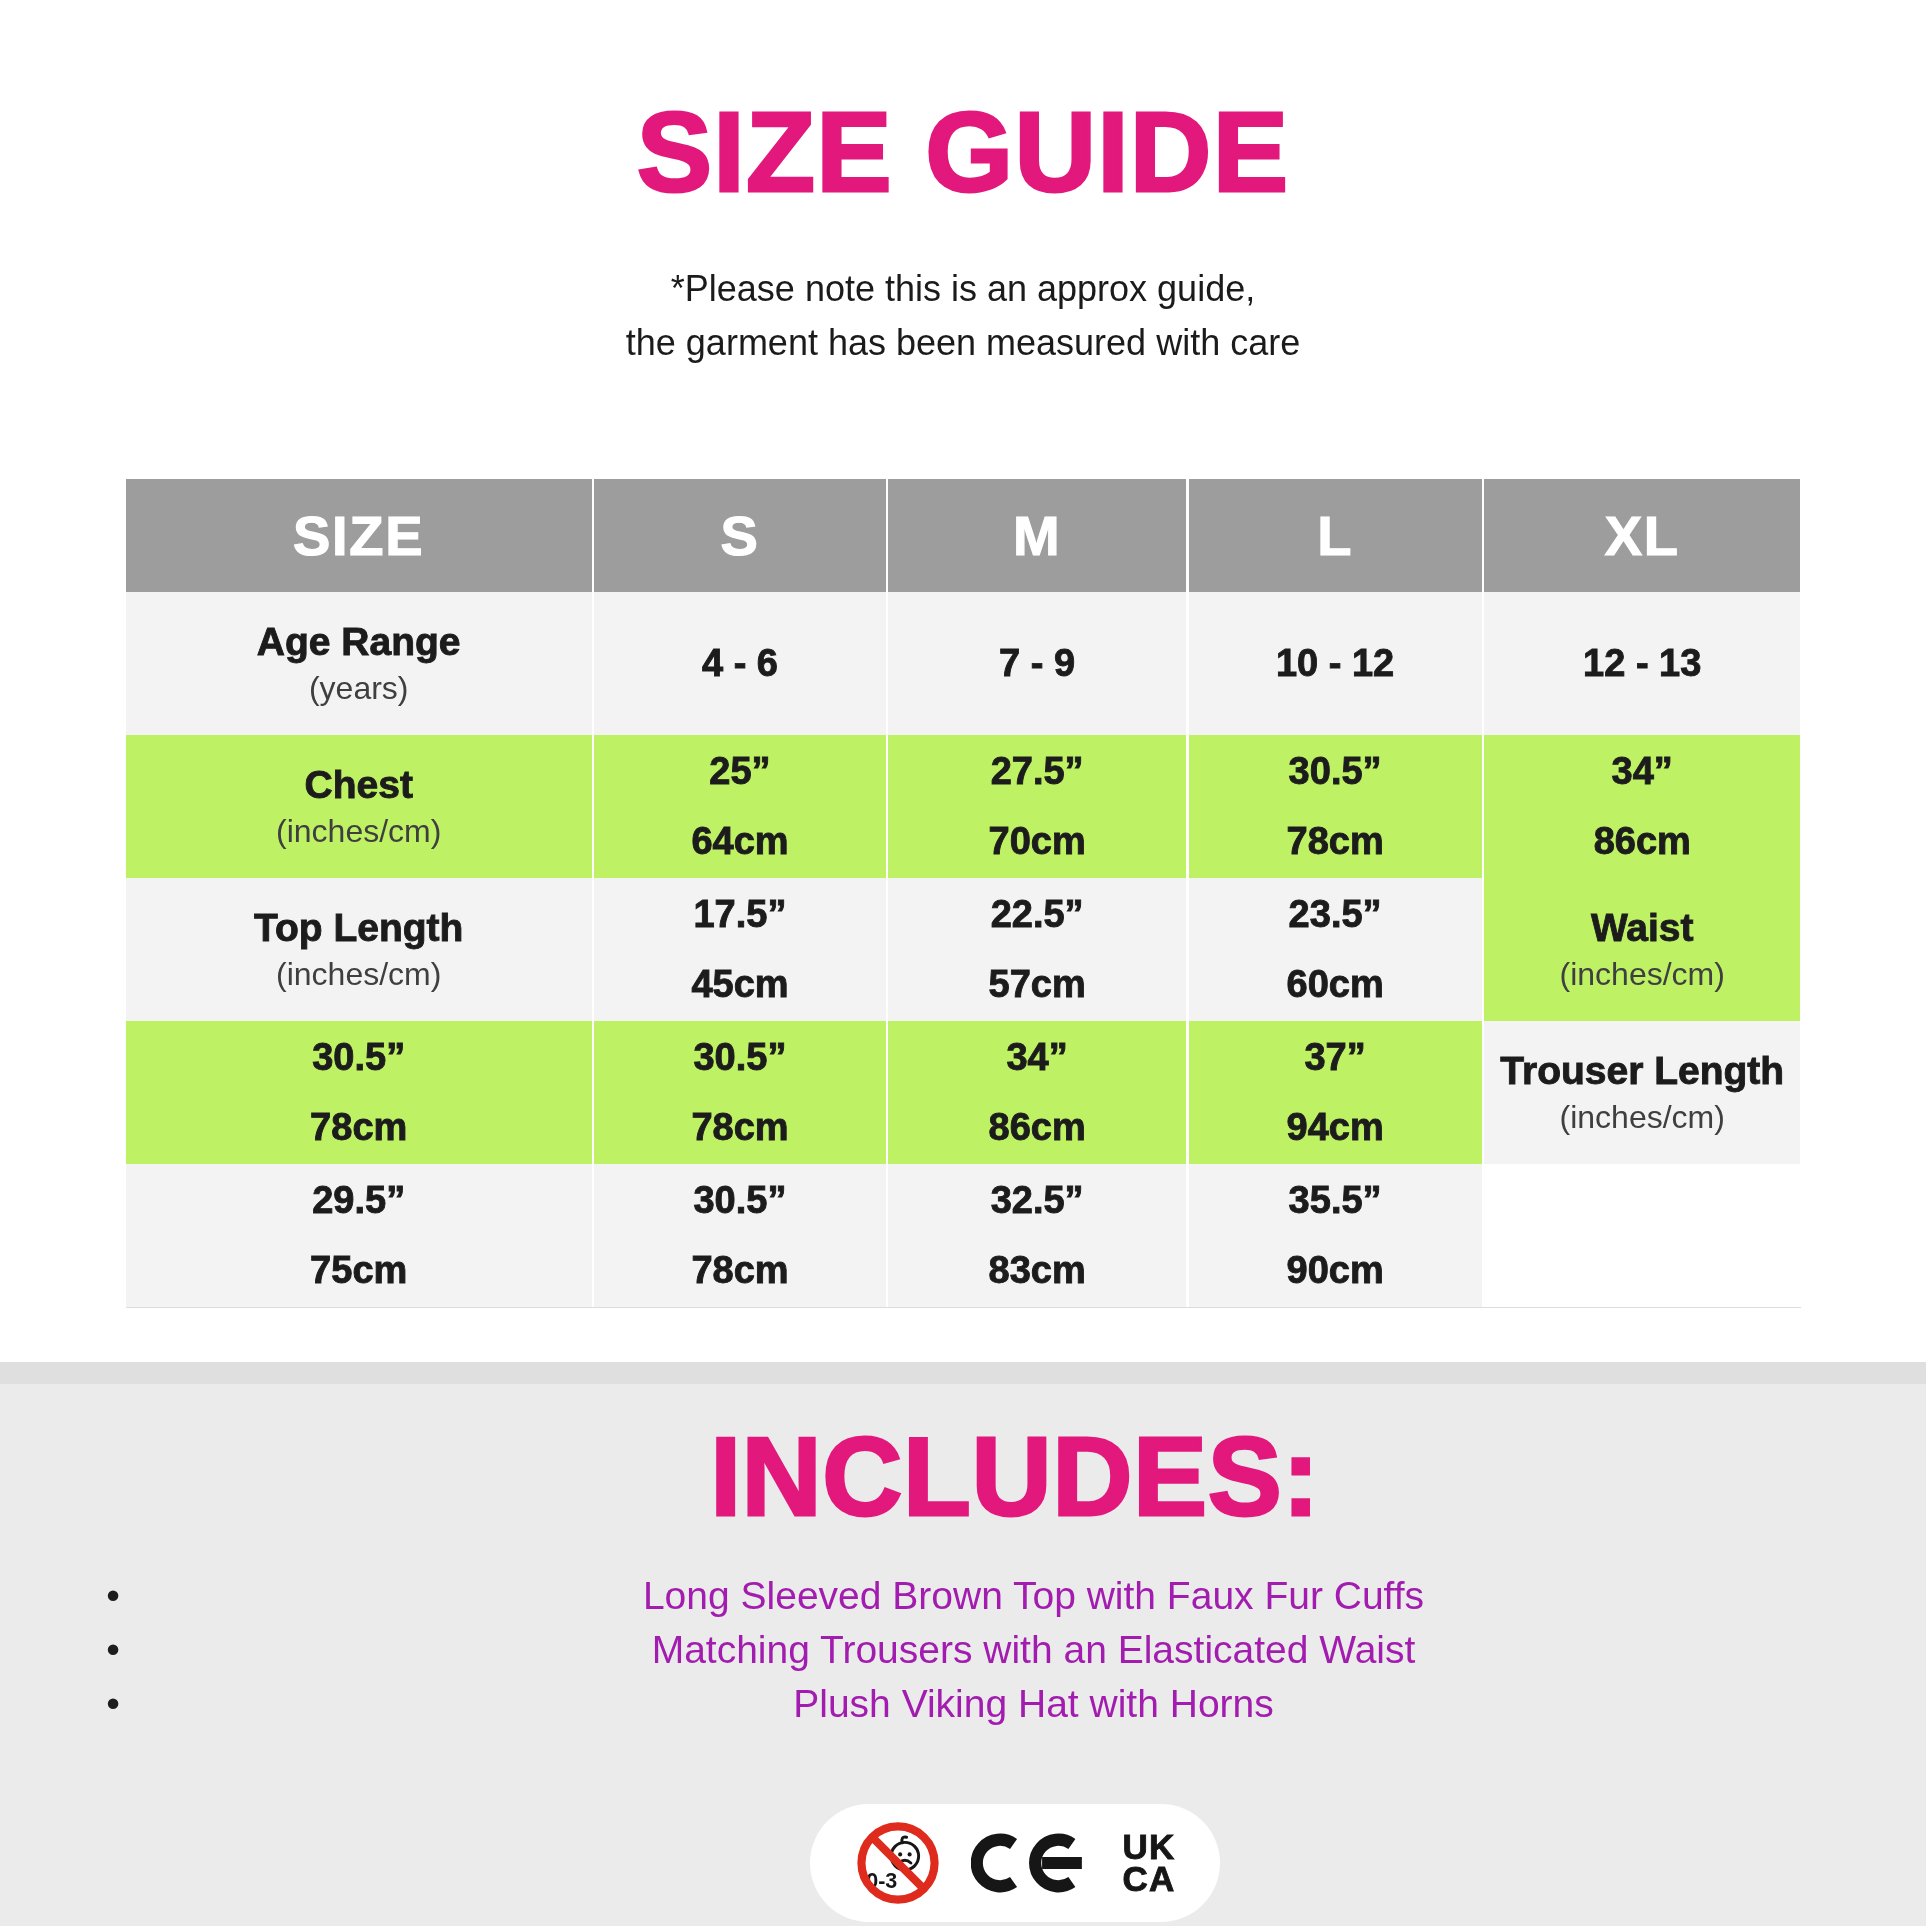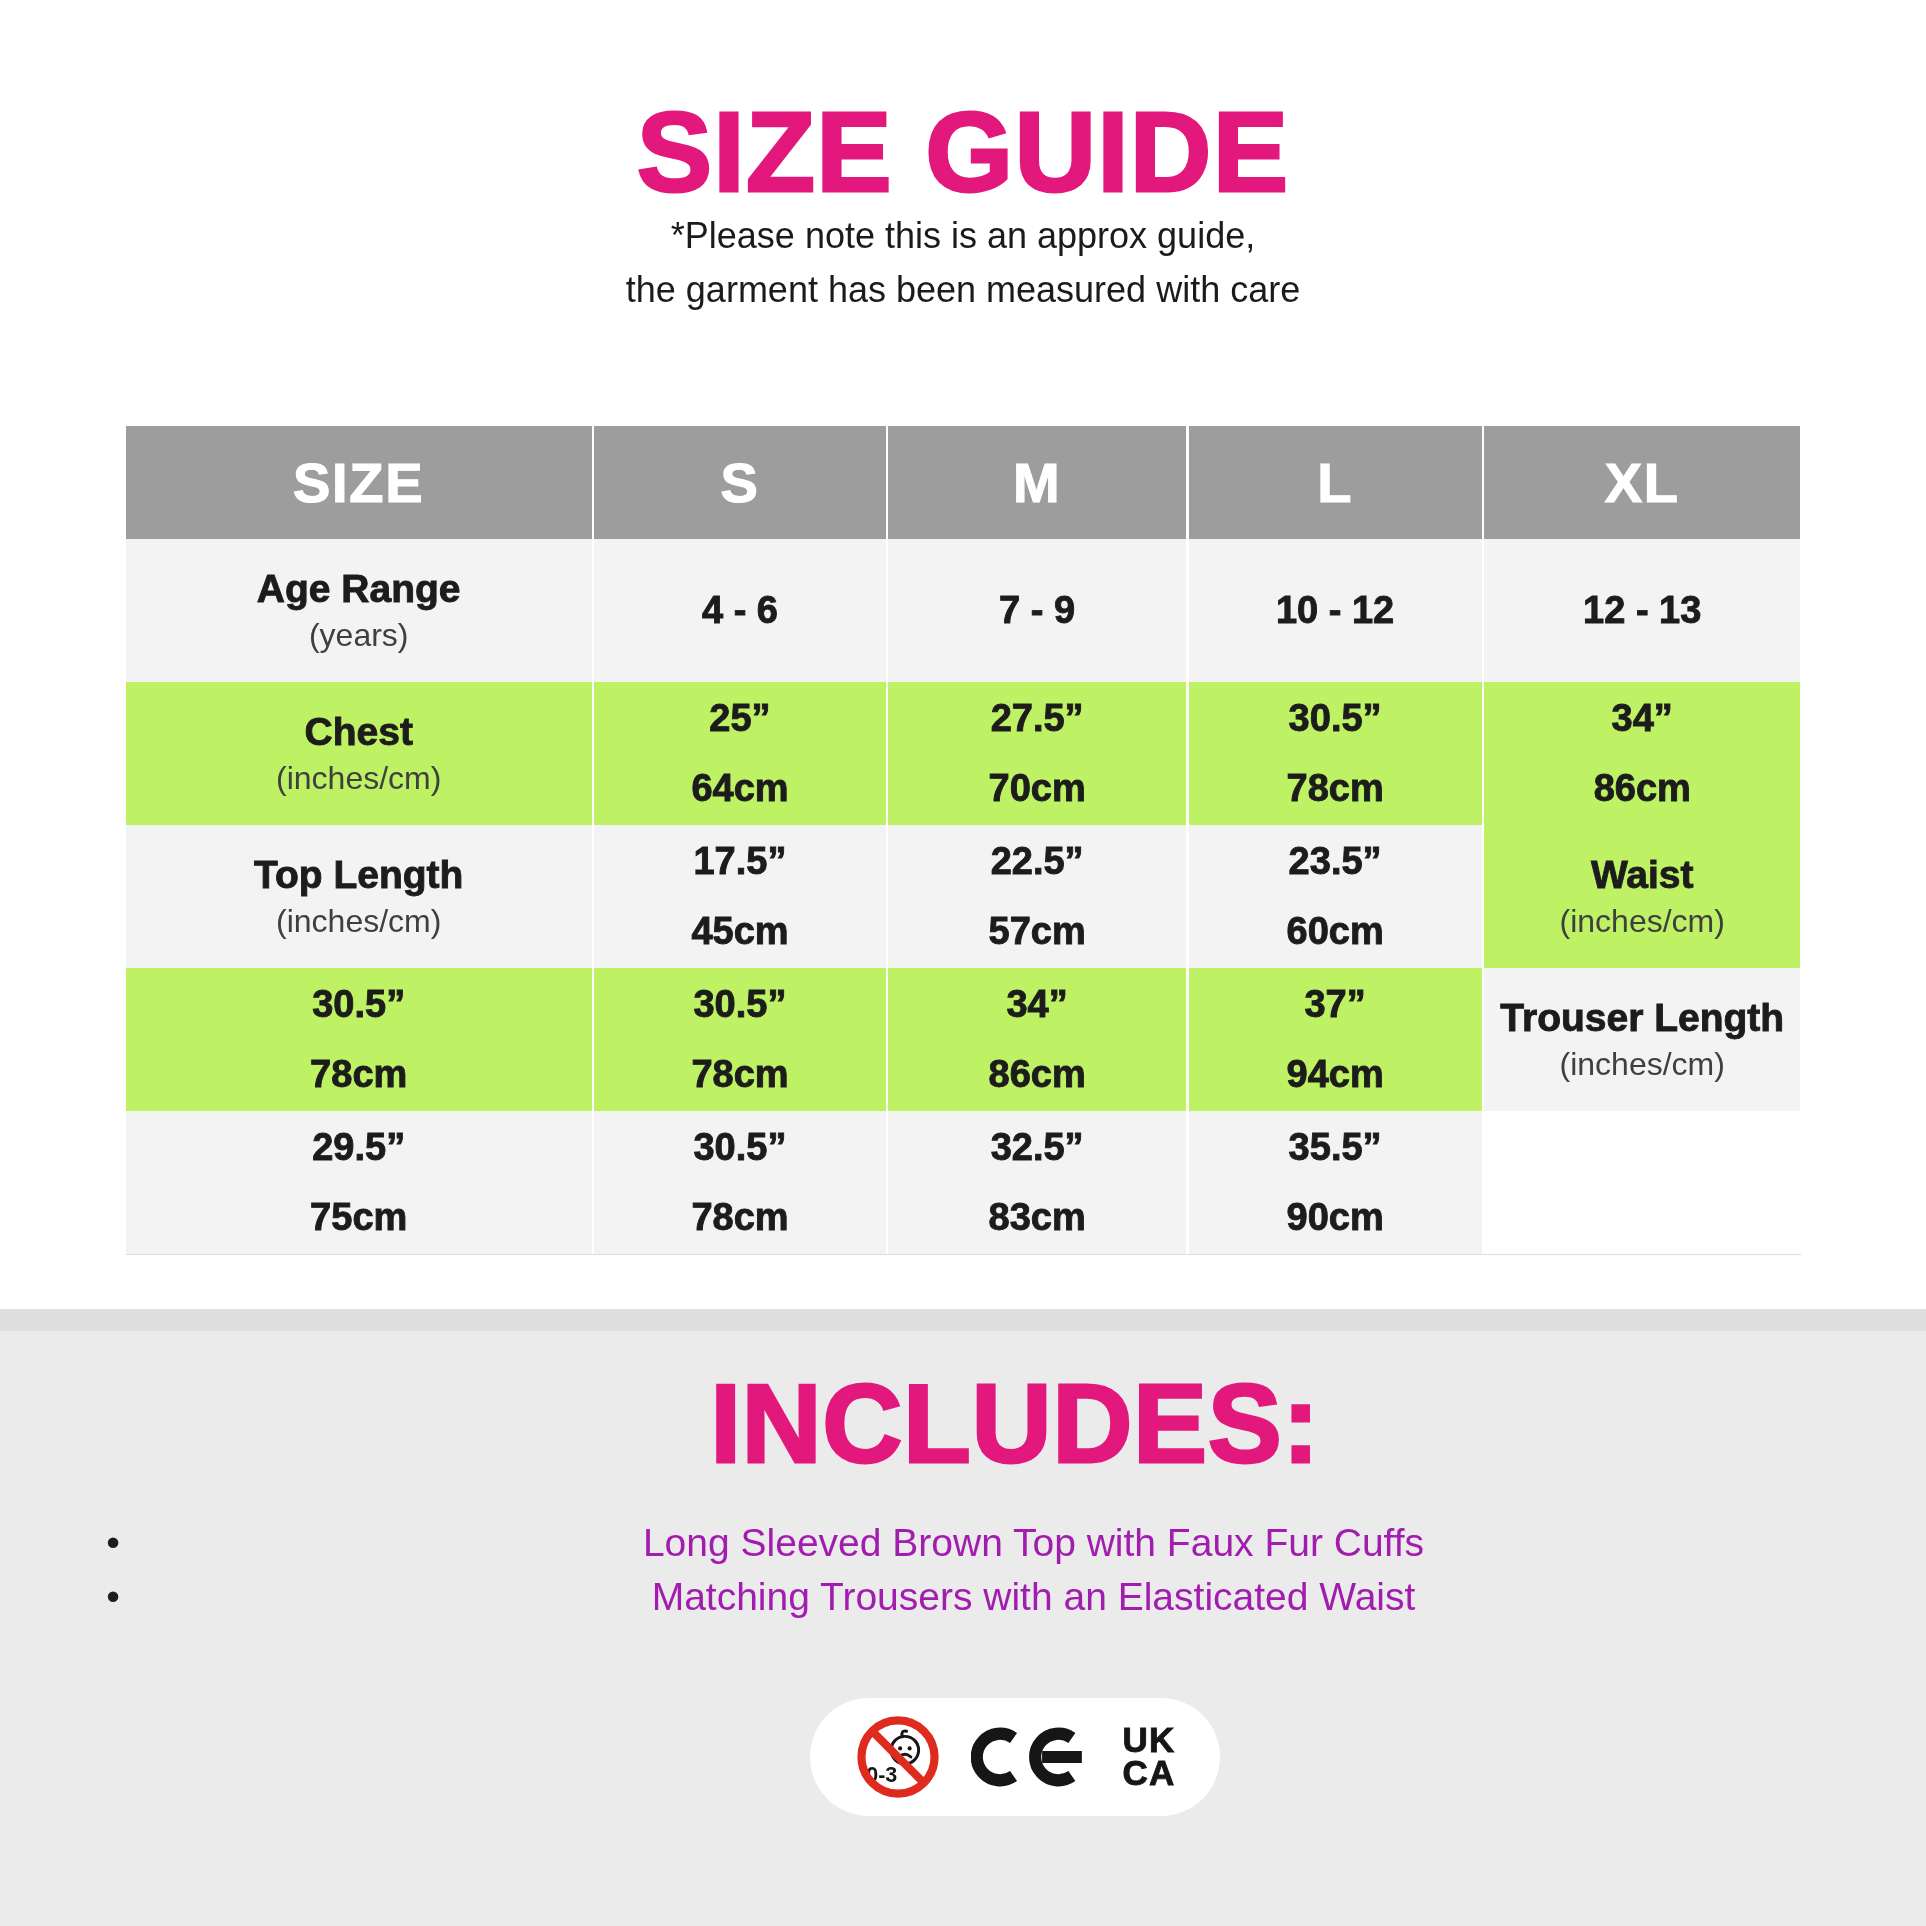--- a/index.html
+++ b/index.html
@@ -21,20 +21,21 @@
     text-align: center;
     font-size: 113px;
     font-weight: 900;
     letter-spacing: 1.2px;
     color: #E2187D;
     -webkit-text-stroke: 2.9px #E2187D;
     line-height: 1;
   }
 
   .note {
+    margin-top: 53px;
     text-align: center;
     font-size: 36px;
     line-height: 1.5;
     color: #1b1b1b;
     font-weight: 400;
   }
   .note-line { display: block; }
 
   
   .size-table {
@@ -268,20 +269,21 @@
 </div>
 
 <div class="divider-band"></div>
 
 <div class="bottom-area">
   <h2 class="includes-heading">INCLUDES:</h2>
 
   <ul class="includes-list">
     <li class="includes-item">Long Sleeved Brown Top with Faux Fur Cuffs</li>
     <li class="includes-item">Matching Trousers with an Elasticated Waist</li>
+    <li class="includes-item">Plush Viking Hat with Horns</li>
   </ul>
 
   <div class="badge-pill">
 
     <svg class="age-icon" viewBox="0 0 100 100">
       <g fill="none" stroke="#161616" stroke-width="3.4" stroke-linecap="round">
         <circle cx="58" cy="42" r="16"></circle>
         <path d="M55,26.5 q-2,-8 5,-6.5"></path>
         <path d="M51,50 Q58,43.5 65,50"></path>
       </g>

